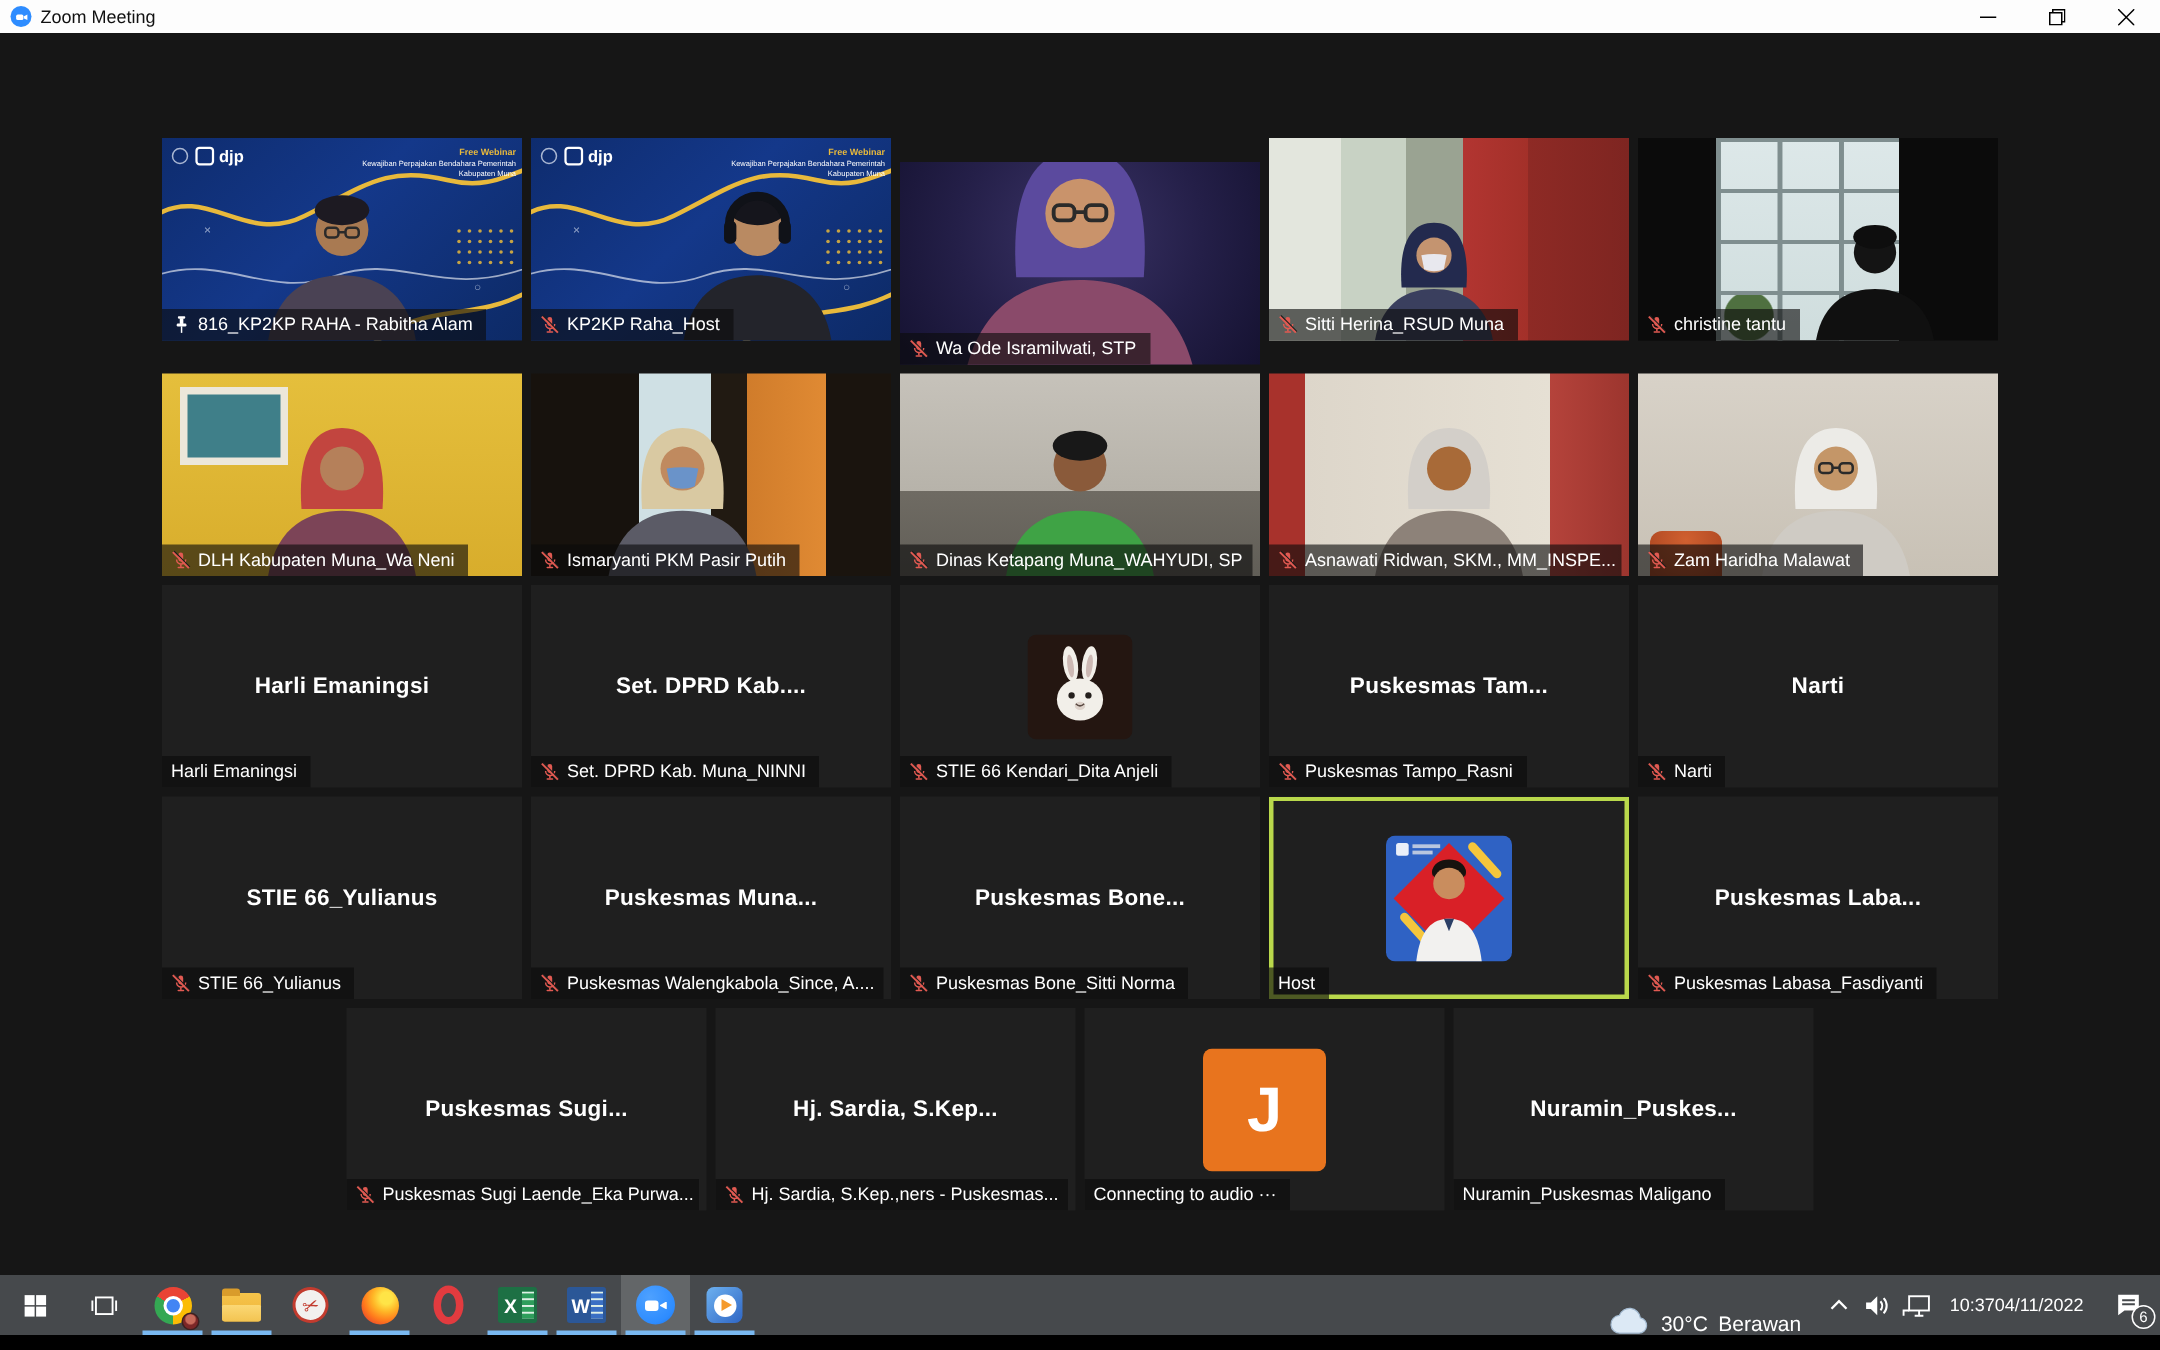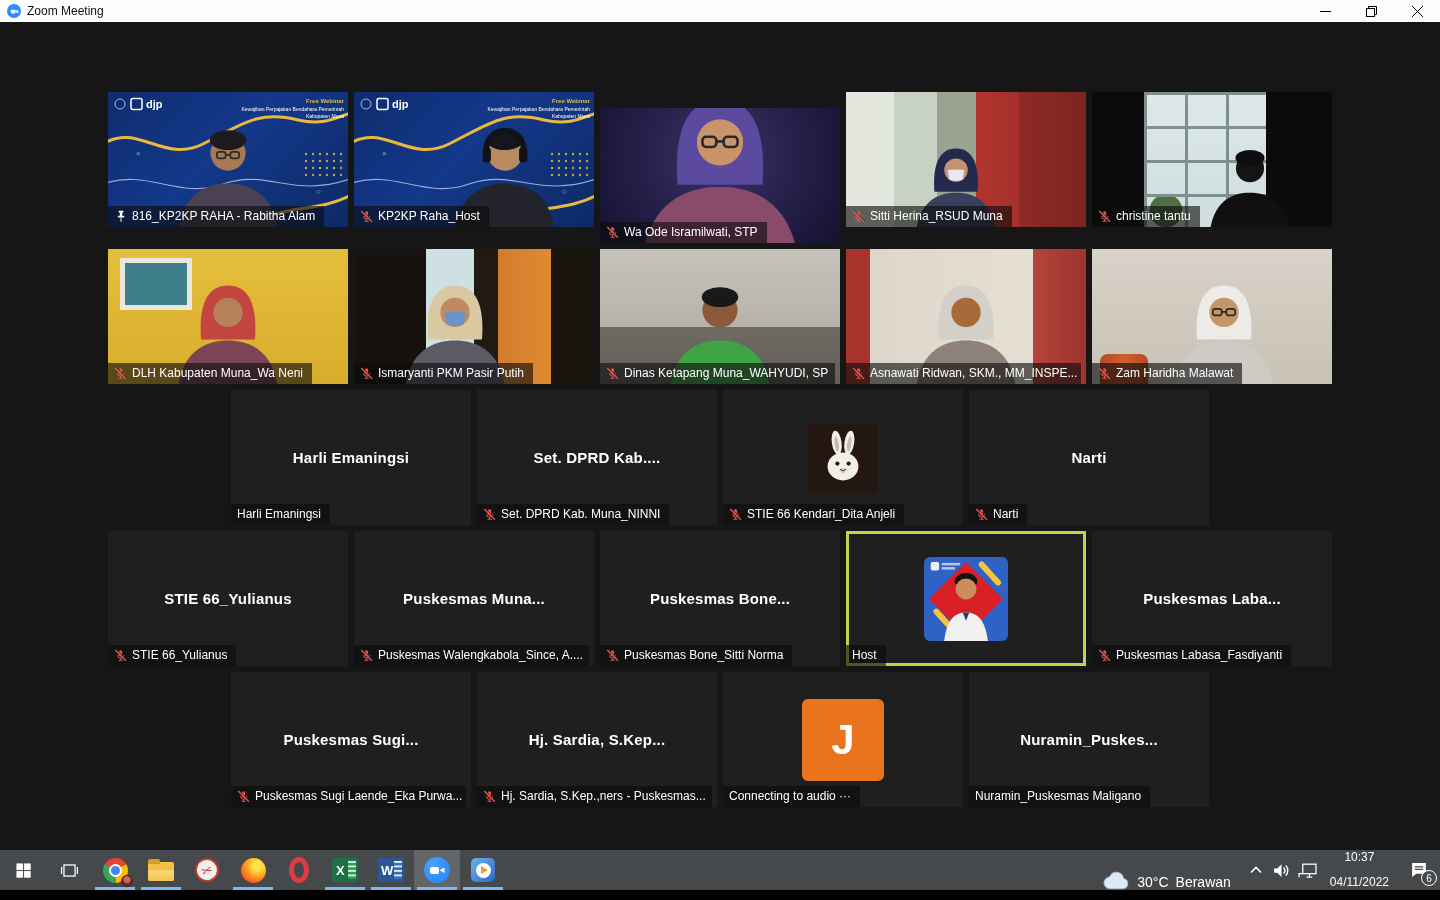--- a/index.html
+++ b/index.html
@@ -61,21 +61,21 @@
     background:radial-gradient(circle at 50% 20%,#d06030,#a8431f); border-radius:8px 8px 0 0; }
 
   
   .taskbar { height:40px; background:#46494c; display:flex; align-items:stretch; color:#fff; }
   .tbtn { position:relative; width:46px; display:flex; align-items:center; justify-content:center; cursor:default; }
   .tbtn.active { background:rgba(255,255,255,.16); }
   .runline { position:absolute; left:3px; right:3px; bottom:0; height:3px; background:#79b8f0; }
   .tspacer { flex:1; }
   .weather { display:flex; align-items:flex-end; gap:7px; padding:0 12px; font-size:14px; }
   .trayic { width:26px; display:flex; align-items:center; justify-content:center; }
-  .clock { display:flex; flex-direction:column; justify-content:space-between; align-items:center;
+  .clock { display:flex; flex-direction:row; justify-content:flex-start; align-items:center;
     font-size:12px; line-height:1.25; padding:0 9px; }
   .notif { position:relative; width:42px; display:flex; align-items:center; justify-content:center; }
   .notif-badge { position:absolute; right:3px; bottom:4px; width:16px; height:16px; border-radius:50%;
     background:#46494c; border:1px solid #fff; font-size:10px; display:flex; align-items:center;
     justify-content:center; color:#fff; }
 
   
   .ic-chrome { width:25px; height:25px; border-radius:50%; position:relative;
     background:conic-gradient(from -60deg,#ea4335 0 120deg,#fbbc05 0 240deg,#34a853 0 360deg); }
   .ic-chrome::before { content:""; position:absolute; inset:6px; background:#fff; border-radius:50%; }
@@ -518,20 +518,38 @@
                   <rect x="8" y="20" width="8.3" height="1.8" rx=".9"></rect>
                 </g>
                 <rect x="-2" y="9.2" width="28" height="1.4" fill="#1c1c1c" transform="rotate(45 12 12)"></rect>
                 <rect x="-2" y="10.6" width="28" height="2.4" fill="#e15a52" transform="rotate(45 12 12)"></rect>
               </svg>
             </span>
             <span>STIE 66 Kendari_Dita Anjeli</span>
           </div>
         </div>
         <div class="tile">
+          <div class="bigname">Puskesmas Tam...</div>
+          <div class="label">
+            <span class="lic">
+              <svg viewBox="0 0 24 24" width="13" height="13">
+                <g fill="#e15a52">
+                  <rect x="9" y="2.5" width="6" height="11" rx="3"></rect>
+                  <path d="M6 11a6.5 6.5 0 0 0 13 0h-1.8a4.7 4.7 0 0 1-9.4 0z"></path>
+                  <rect x="11.2" y="17" width="1.9" height="3.2"></rect>
+                  <rect x="8" y="20" width="8.3" height="1.8" rx=".9"></rect>
+                </g>
+                <rect x="-2" y="9.2" width="28" height="1.4" fill="#1c1c1c" transform="rotate(45 12 12)"></rect>
+                <rect x="-2" y="10.6" width="28" height="2.4" fill="#e15a52" transform="rotate(45 12 12)"></rect>
+              </svg>
+            </span>
+            <span>Puskesmas Tampo_Rasni</span>
+          </div>
+        </div>
+        <div class="tile">
           <div class="bigname">Narti</div>
           <div class="label">
             <span class="lic">
               <svg viewBox="0 0 24 24" width="13" height="13">
                 <g fill="#e15a52">
                   <rect x="9" y="2.5" width="6" height="11" rx="3"></rect>
                   <path d="M6 11a6.5 6.5 0 0 0 13 0h-1.8a4.7 4.7 0 0 1-9.4 0z"></path>
                   <rect x="11.2" y="17" width="1.9" height="3.2"></rect>
                   <rect x="8" y="20" width="8.3" height="1.8" rx=".9"></rect>
                 </g>

